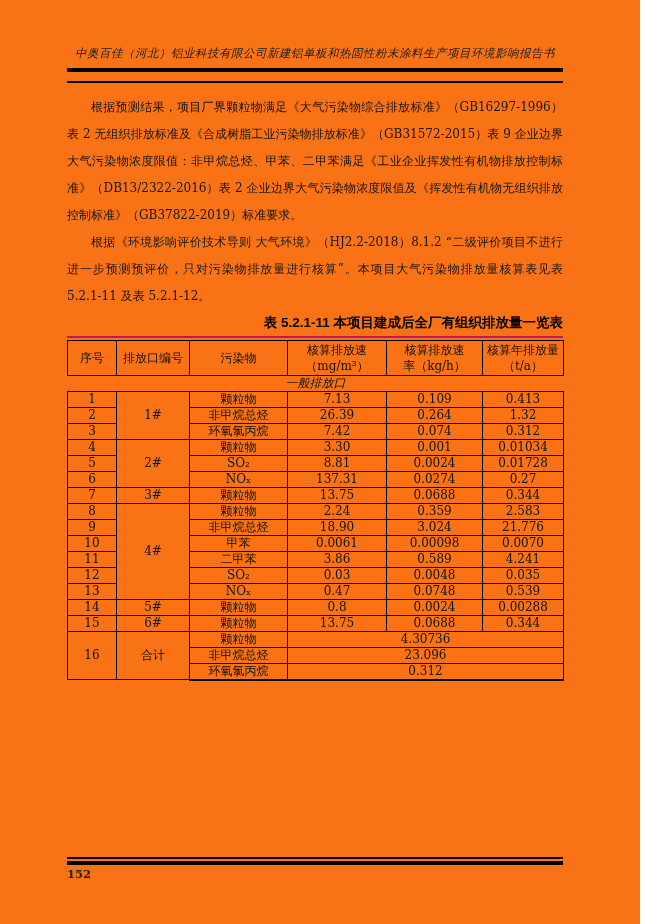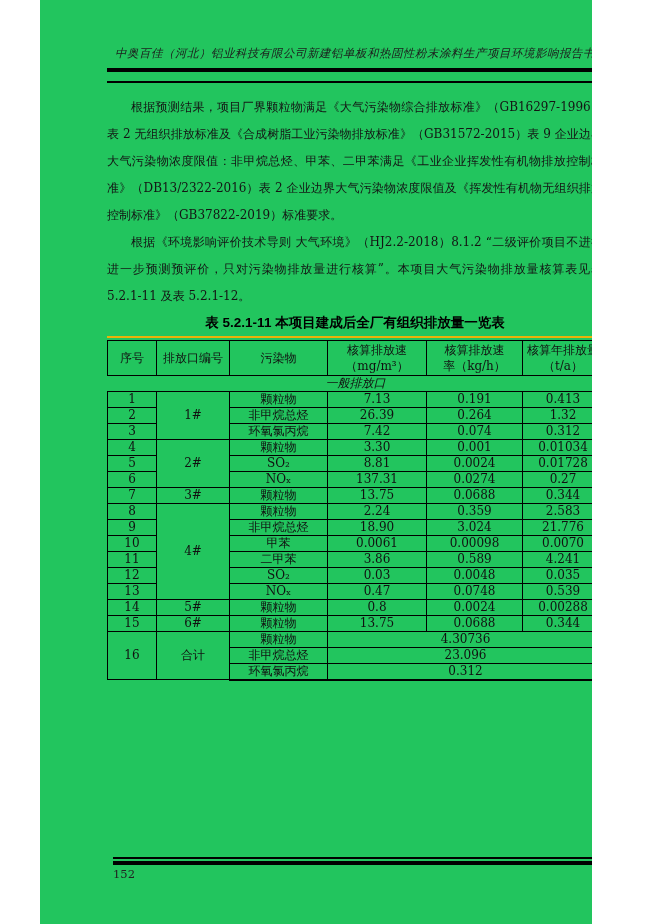--- a/index.html
+++ b/index.html
@@ -1,23 +1,22 @@
 <!DOCTYPE html>
 <html><head>
 <meta charset="utf-8">
 <style>
   html, body { margin:0; padding:0; background:#ffffff; }
   .page {
     position:relative;
-    width:552px; height:924px;
-    background:#22c55e;
+    width:640px; height:924px;
+    background:#f97316;
     font-family:"DejaVu Serif", serif;
     color:#111;
     overflow:hidden;
-    margin-left:40px;
   }
   .content {
     position:absolute;
     left:67px; top:0;
     width:496px;
     padding-top:46px;
   }
   .doc-header {
     text-align:center;
     font-size:11.5px;
@@ -31,28 +30,28 @@
   .body-text { margin-top:11px; }
   .body-text p {
     margin:0;
     text-indent:2em;
     text-align:justify;
     font-size:12px;
     line-height:27px;
     color:#141414;
   }
   .table-title {
-    text-align:center;
+    text-align:right;
     font-family:"Liberation Sans", sans-serif;
     font-weight:bold;
     font-size:13.5px;
     margin:4px 0 4px 0;
     color:#000;
   }
-  .table-outer { border-top:2px solid #eab308; padding-top:2px; }
+  .table-outer { border-top:2px solid #be185d; padding-top:2px; }
   table.emission {
     width:100%;
     border-collapse:collapse;
     table-layout:fixed;
   }
   table.emission th, table.emission td {
     border:1px solid #000;
     text-align:center;
     vertical-align:middle;
     font-weight:normal;
@@ -70,22 +69,23 @@
   table.emission td { height:15px; line-height:15px; }
   tr[data-name="section-row"] td {
     border-left:none;
     border-right:none;
     height:15px;
     font-style:italic;
   }
   table.emission tbody tr:last-child td { border-bottom:2px solid #000; }
   .footer {
     position:absolute;
-    left:73px; top:857px;
+    left:67px; top:857px;
     width:496px;
+    font-weight:bold;
   }
   .footer-rule-thin  { height:1.5px; background:#000; }
   .footer-rule-thick { height:4px; background:#000; margin-top:2px; }
   .page-number {
     font-size:11.5px;
     margin-top:2px;
     color:#222;
   }
 </style>
 </head>
@@ -129,21 +129,21 @@
           </thead>
           <tbody data-name="emission-table-body">
             <tr data-name="section-row">
               <td colspan="6" data-name="section-label">一般排放口</td>
             </tr>
           <tr data-name="table-row">
                 <td data-name="cell-serial">1</td>
                 <td data-name="cell-outlet" rowspan="3">1#</td>
                 <td data-name="cell-pollutant">颗粒物</td>
                 <td data-name="cell-concentration">7.13</td>
-                <td data-name="cell-rate">0.191</td>
+                <td data-name="cell-rate">0.109</td>
                 <td data-name="cell-annual">0.413</td>
               </tr>
               <tr data-name="table-row">
                 <td data-name="cell-serial">2</td>
                 <td data-name="cell-pollutant">非甲烷总烃</td>
                 <td data-name="cell-concentration">26.39</td>
                 <td data-name="cell-rate">0.264</td>
                 <td data-name="cell-annual">1.32</td>
               </tr>
               <tr data-name="table-row">

